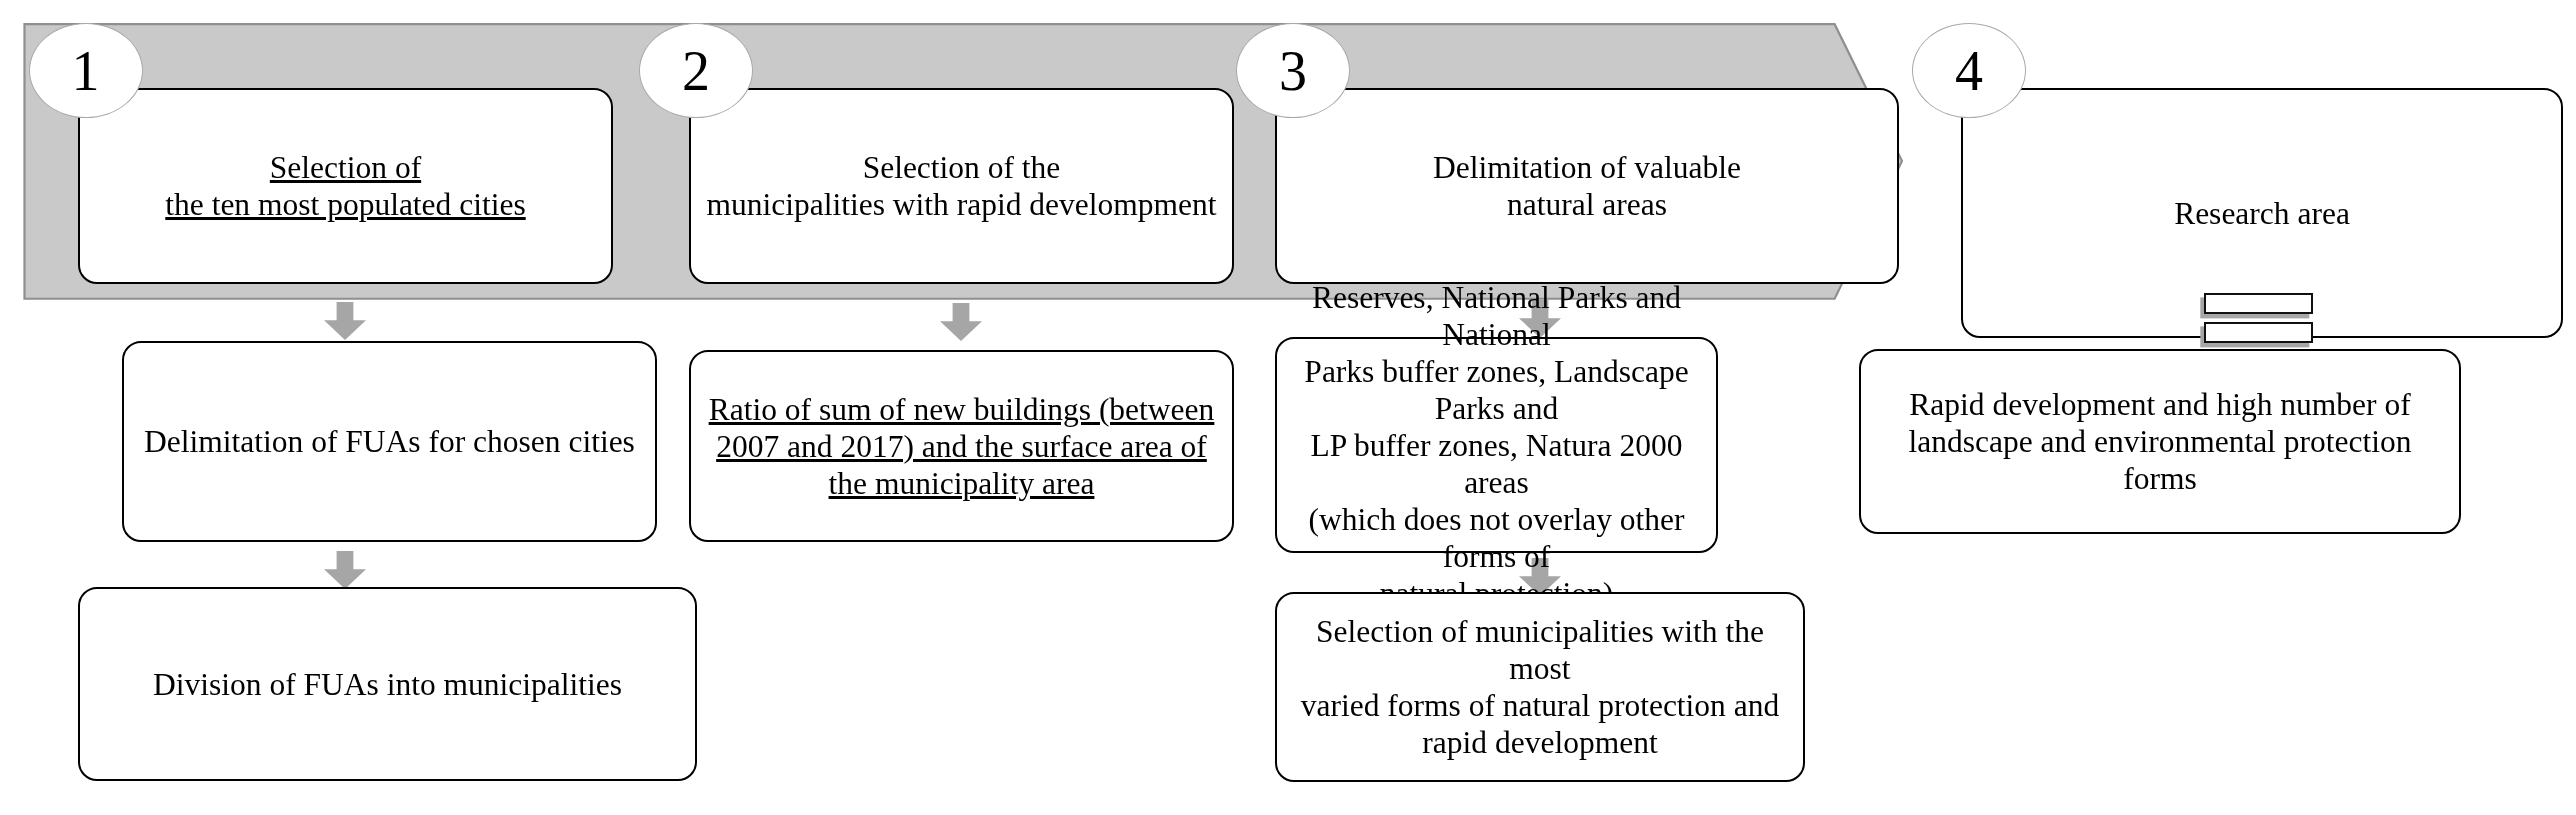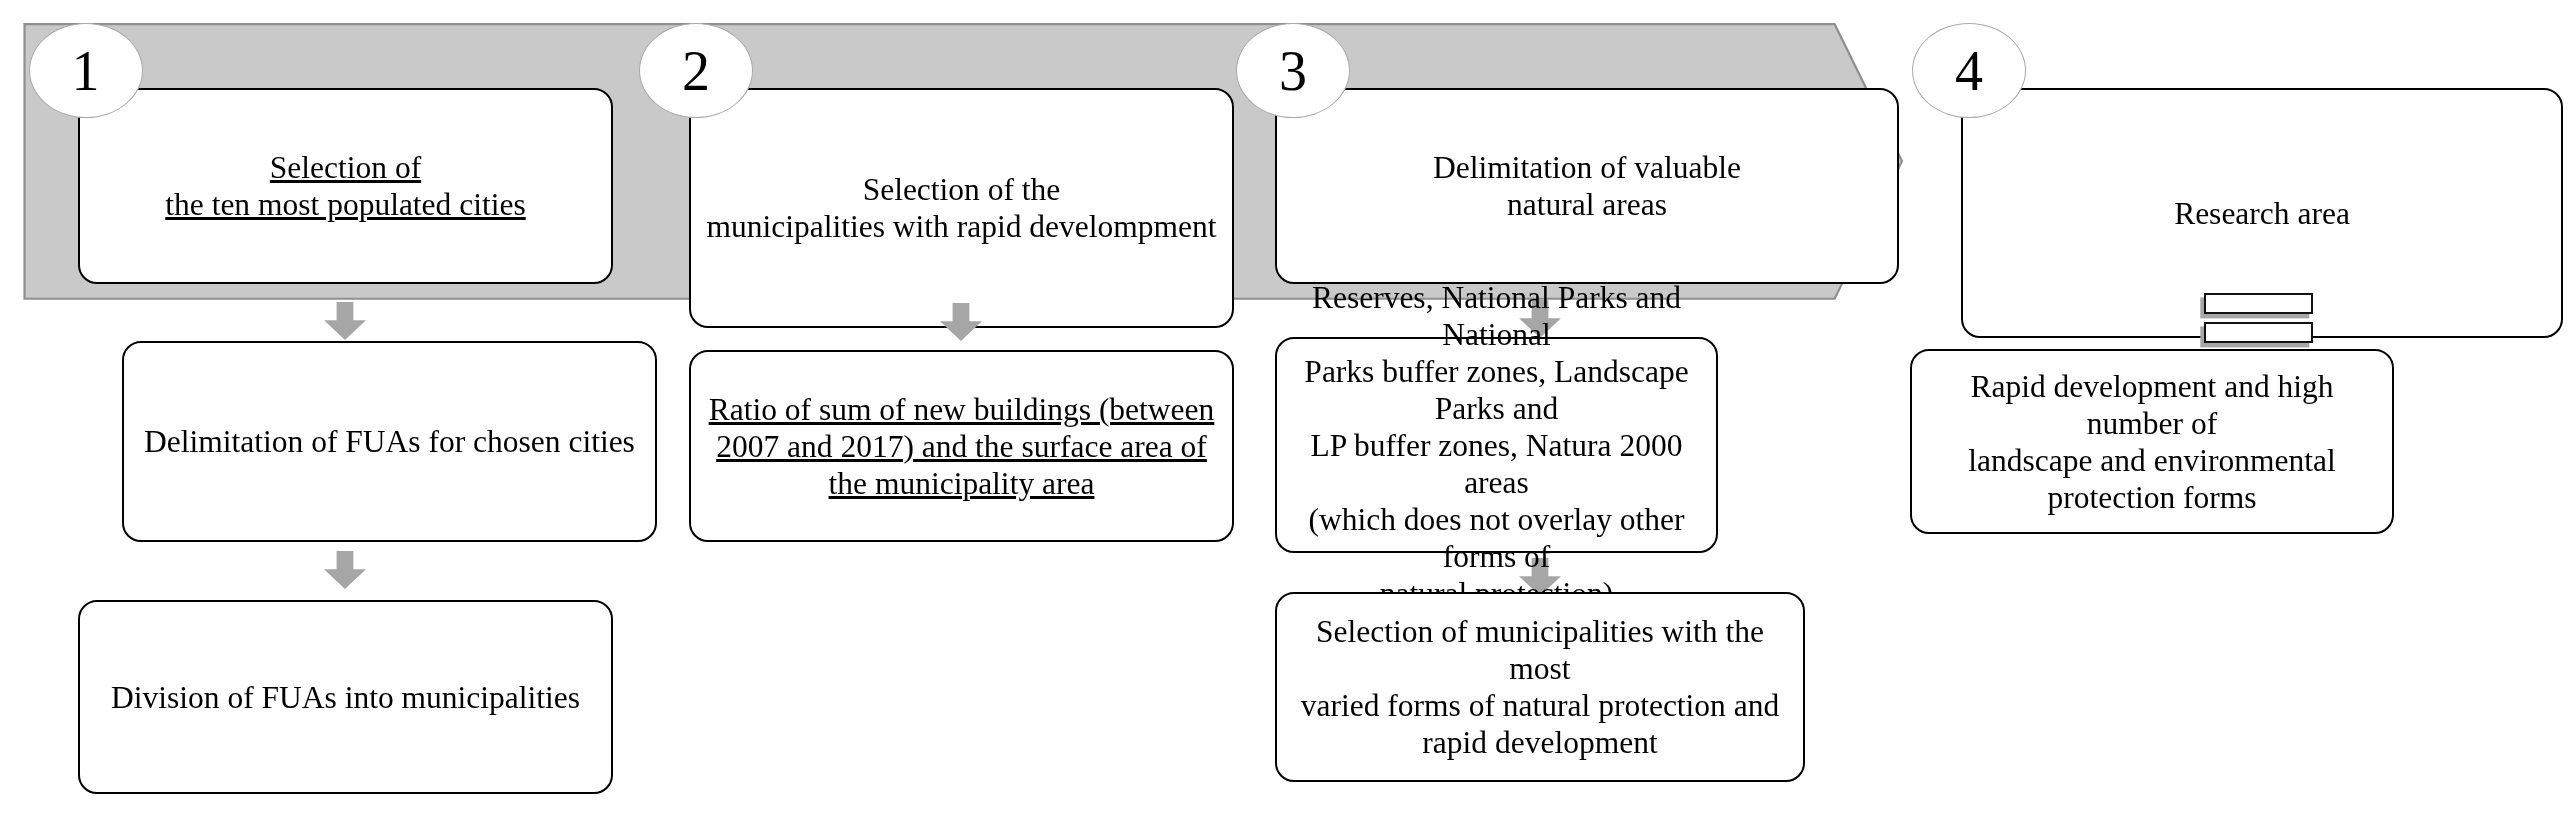--- a/index.html
+++ b/index.html
@@ -54,29 +54,29 @@
   .equals .bar{
     width:105px;height:17px;
     background:#ffffff;
     border:2.2px solid #111111;
     box-shadow:-3.7px 4.4px 0 var(--connector_gray,#a6a6a6);
   }
   .equals .bar + .bar{margin-top:8px;}
 
   
   .box-s1   {left:78px;  top:88px; width:535px; height:196px;text-decoration:underline;}
-  .box-s2   {left:689px;  top:88px; width:545px; height:240px;}
+  .box-s2   {left:689px;  top:88px; width:545px; height:196px;}
   .box-s3   {left:1275px; top:88px; width:624px; height:196px;}
   .box-s4   {left:1961px; top:88px; width:602px; height:250px;}
   .box-s1c1 {left:78px;  top:341px; width:535px; height:201px;margin-left:44px;}
-  .box-s1c2 {left:78px;  top:600px; width:535px; height:194px;}
+  .box-s1c2 {left:78px;  top:587px; width:619px; height:194px;}
   .box-s2c1 {left:689px;  top:350px; width:545px; height:192px;text-decoration:underline;}
   .box-s3c1 {left:1275px; top:337px; width:443px; height:216px;justify-content:center;}
   .box-s3c2 {left:1275px; top:592px; width:530px; height:190px;}
-  .box-s4c1 {left:1910px; top:349px; width:484px; height:185px;text-align:center;}
+  .box-s4c1 {left:1859px; top:349px; width:602px; height:185px;text-align:center;}
 
   .badge-1{left:28.6px;   top:23.4px;}
   .badge-2{left:639px;  top:23.4px;}
   .badge-3{left:1236px; top:23.4px;}
   .badge-4{left:1912px; top:23.4px;}
 
   .arrow-1{left:324px;  top:302px;}
   .arrow-2{left:940px; top:303px;}
   .arrow-3{left:1519px; top:300px;}
   .arrow-4{left:324px;  top:551px;}

